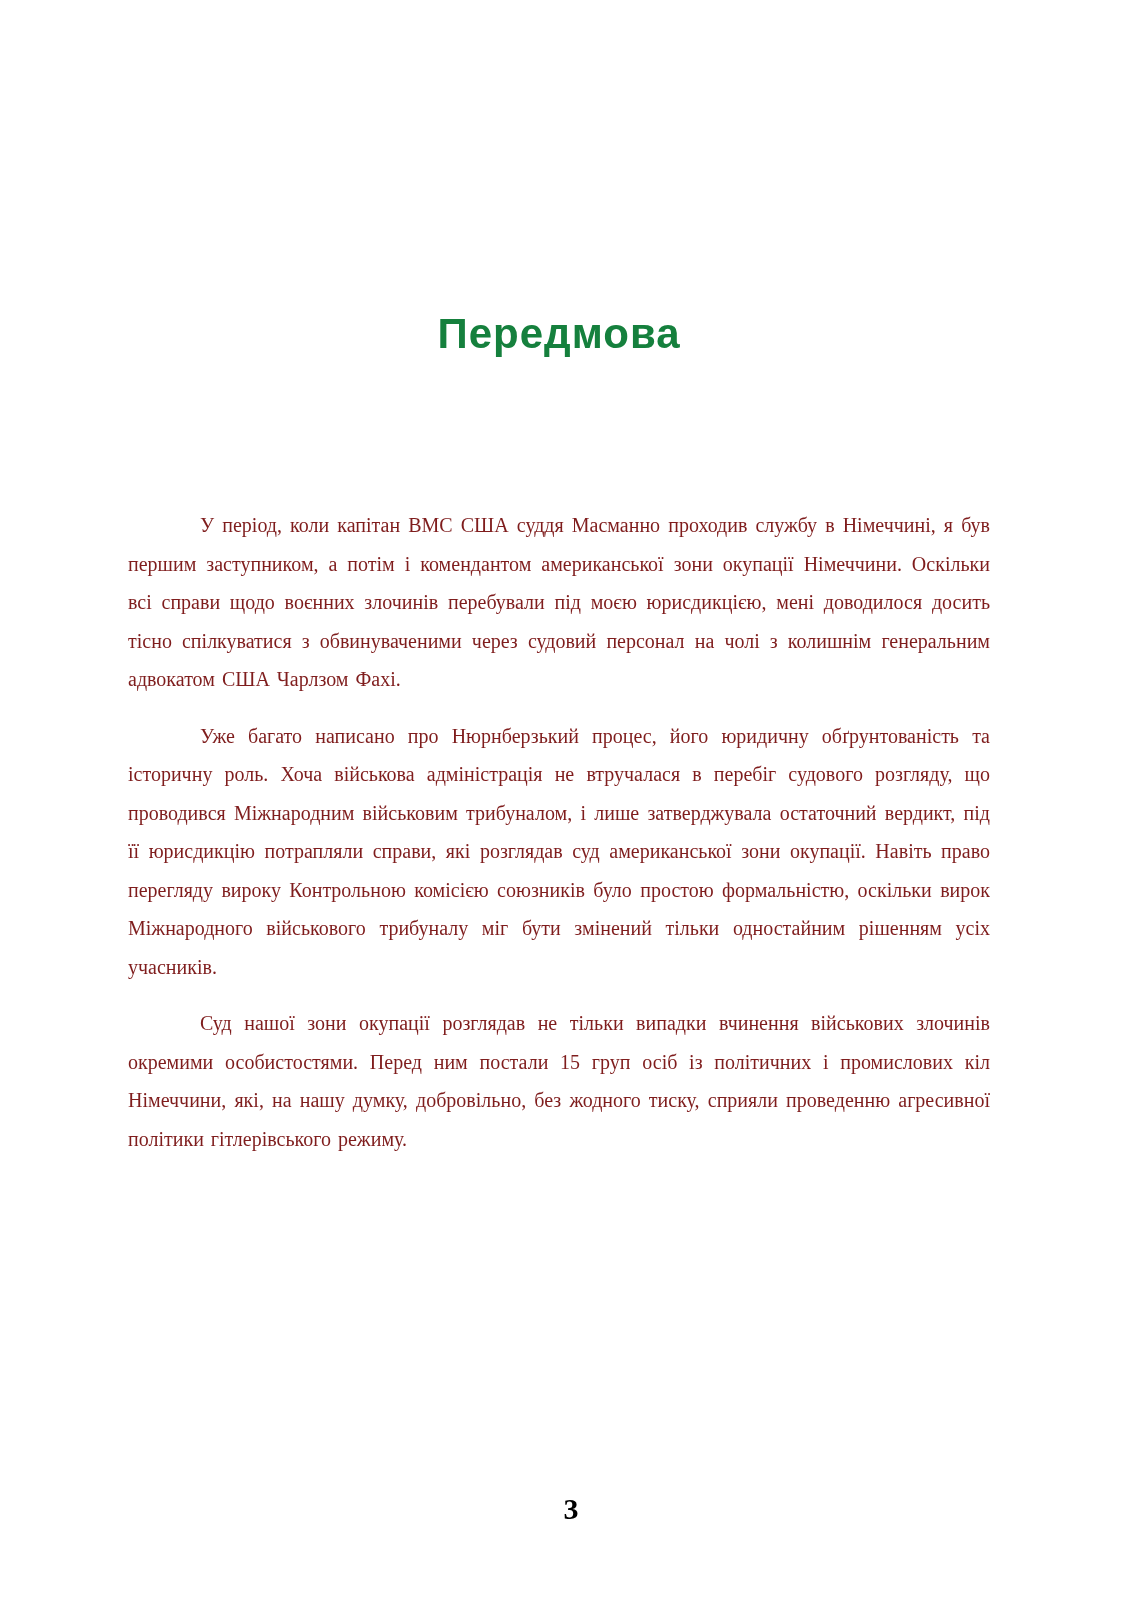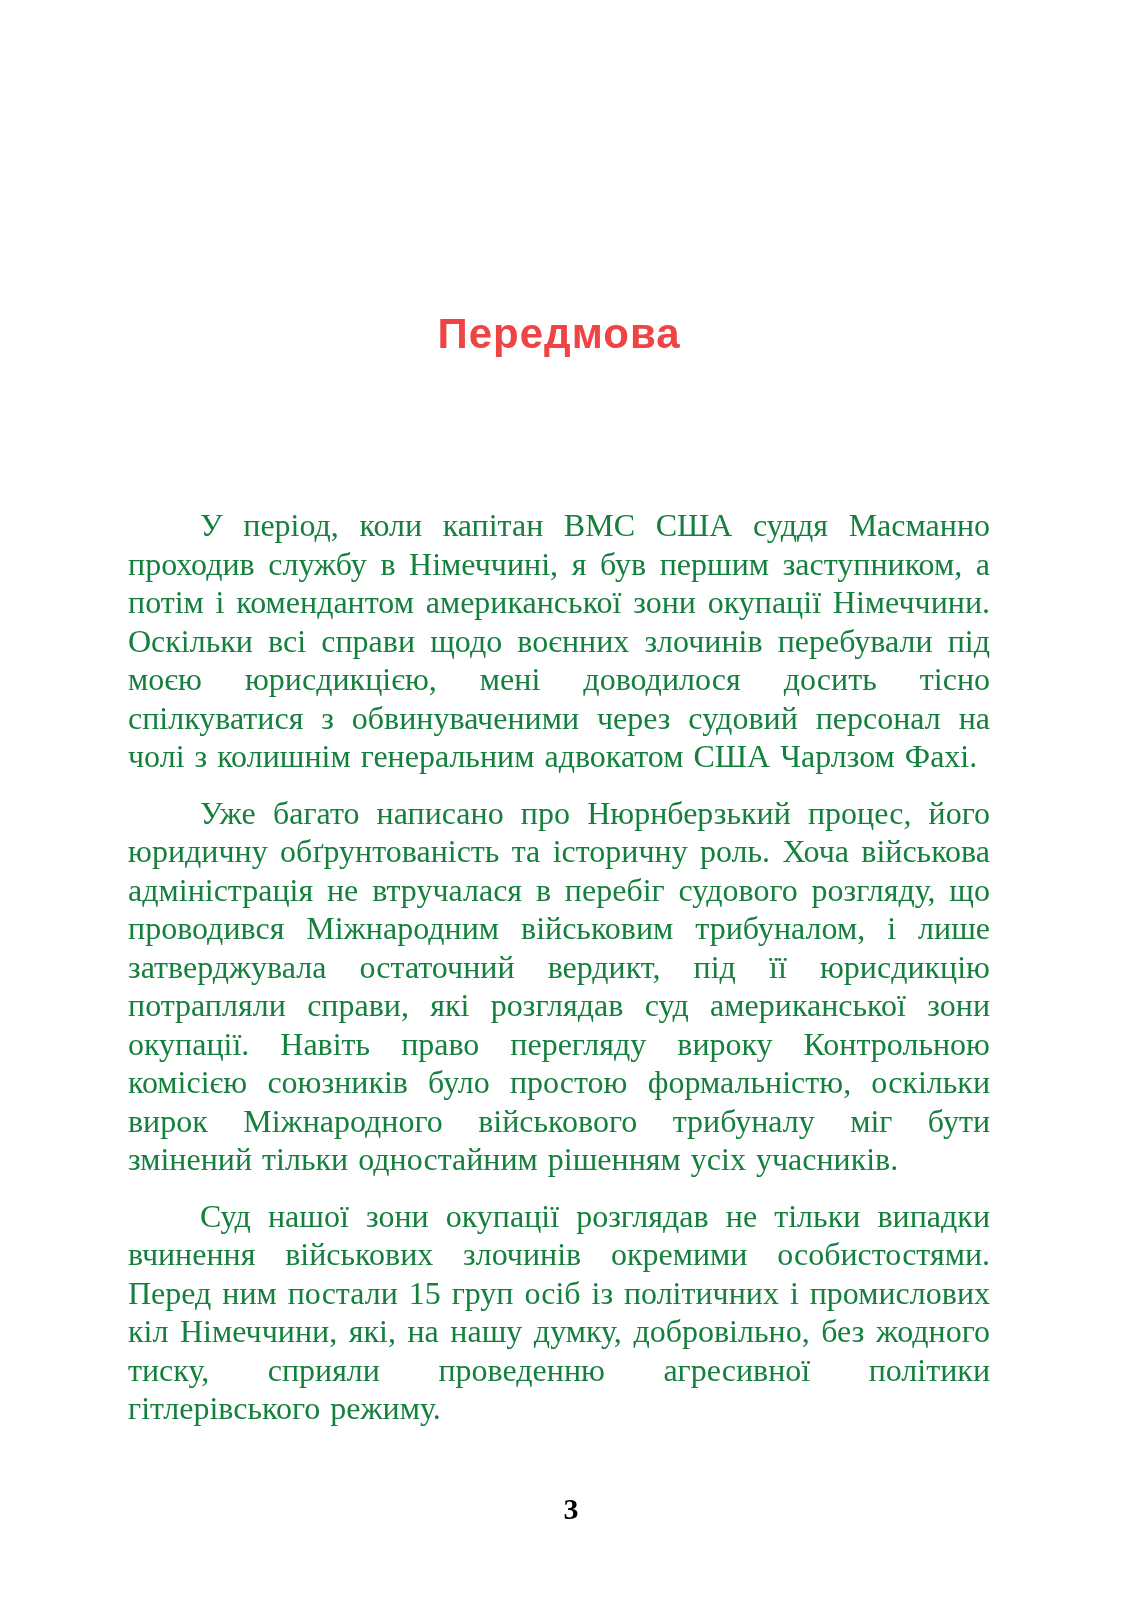--- a/index.html
+++ b/index.html
@@ -24,34 +24,34 @@
     width: 862px;
   }
   .title {
     margin-top: 310px;
     margin-bottom: 0;
     text-align: center;
     font-family: "Liberation Sans", sans-serif;
     font-weight: 700;
     font-size: 42px;
     letter-spacing: 1px;
-    color: #ef4444;
+    color: #15803d;
   }
   .body-text {
     margin-top: 148px;
   }
   .body-text p {
     margin: 0 0 18px 0;
     font-family: "Liberation Serif", serif;
-    font-size: 32px;
+    font-size: 20px;
     line-height: 38.5px;
     text-align: justify;
     text-indent: 72px;
     word-spacing: 2px;
-    color: #15803d;
+    color: #7f1d1d;
   }
   .page-number {
     position: absolute;
     left: 0;
     width: 1142px;
     top: 1492px;
     text-align: center;
     font-family: "Liberation Serif", serif;
     font-weight: 700;
     font-size: 30px;

